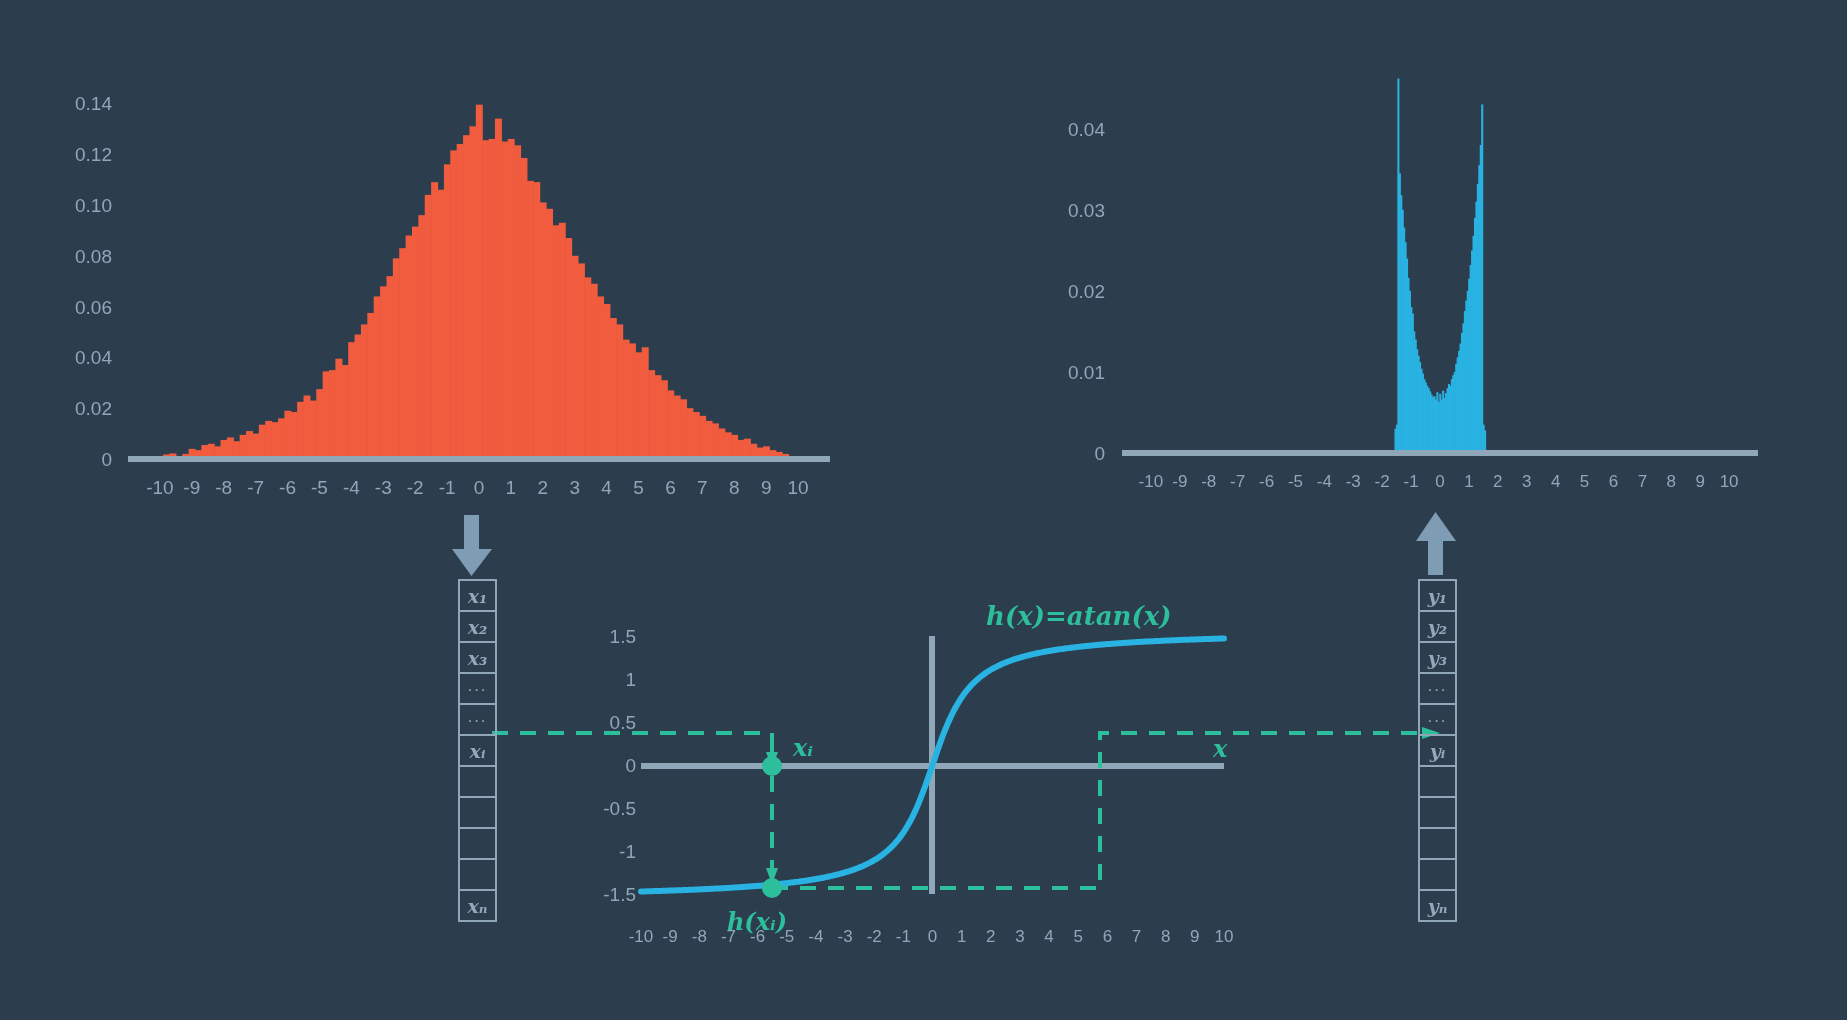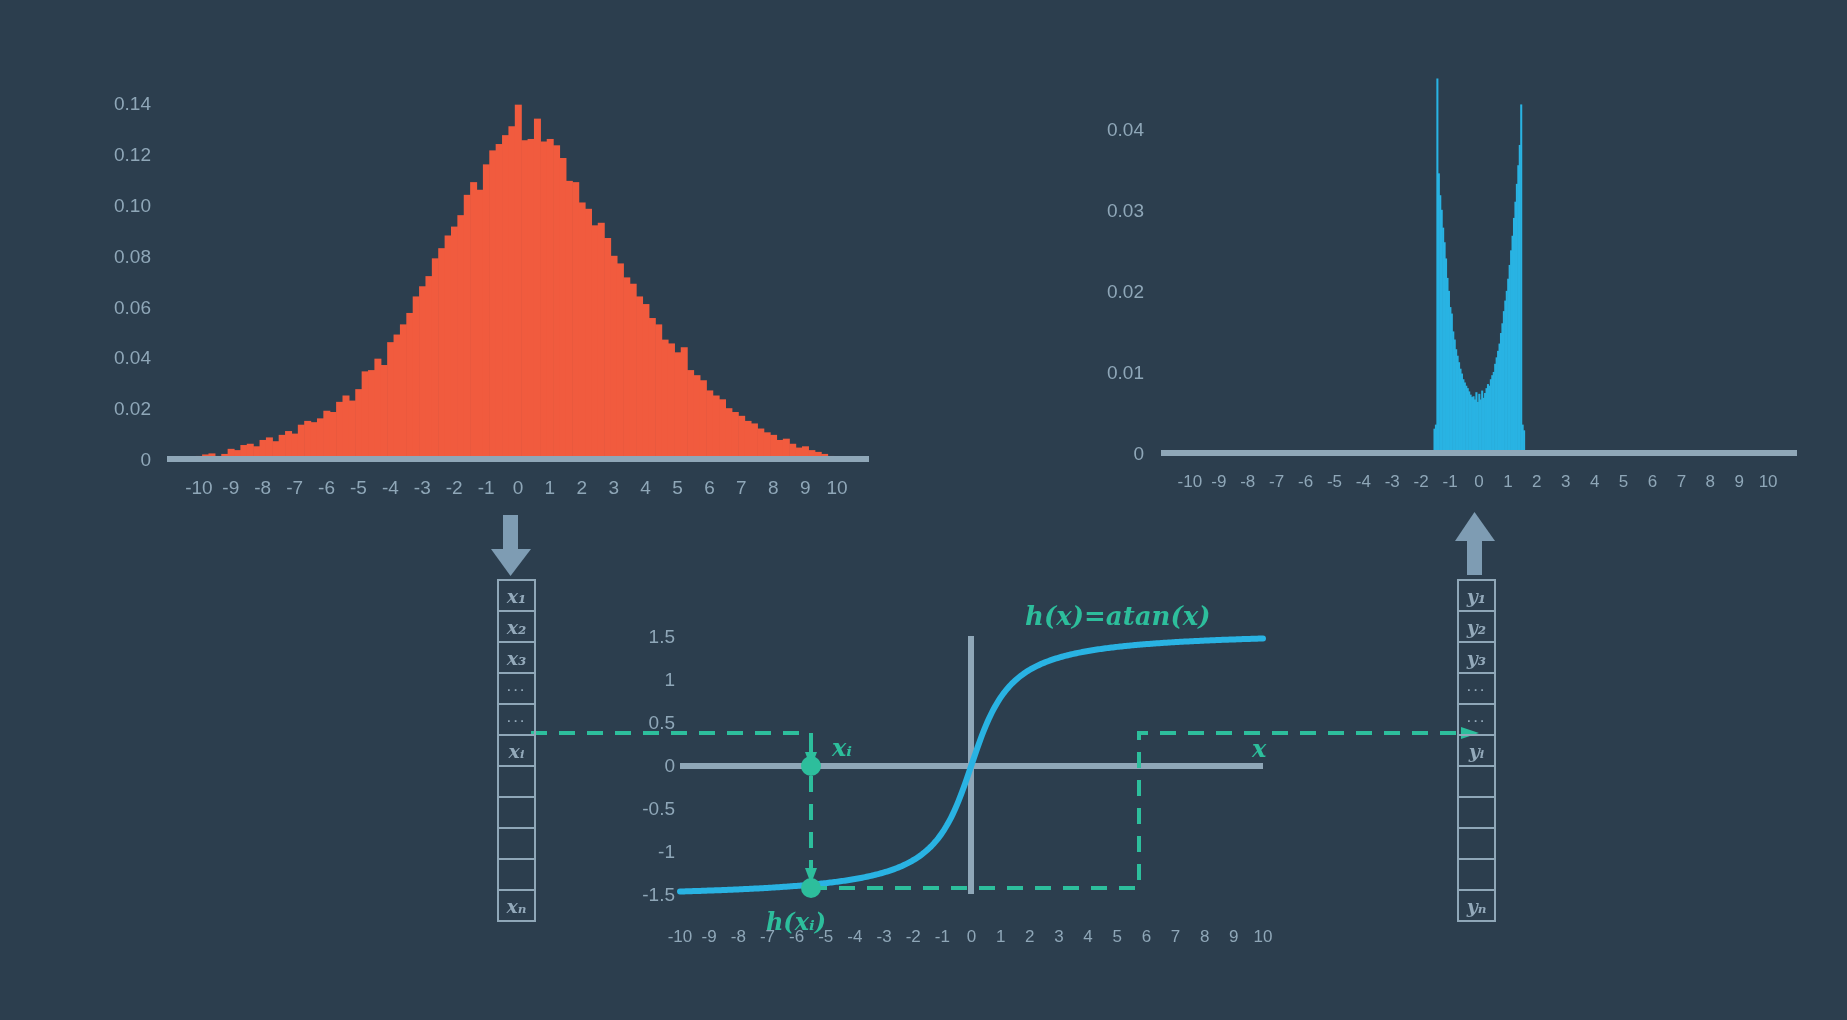--- a/index.html
+++ b/index.html
@@ -10,21 +10,20 @@
   body {
     width: 1847px;
     height: 1020px;
     position: relative;
     overflow: hidden;
     font-family: "Liberation Sans", sans-serif;
   }
   #root {
     position: absolute;
     inset: 0;
-    margin-left: 39px;
   }
   svg.layer {
     position: absolute;
     left: 0;
     top: 0;
     width: 1847px;
     height: 1020px;
     overflow: visible;
   }
   .tick-label {

